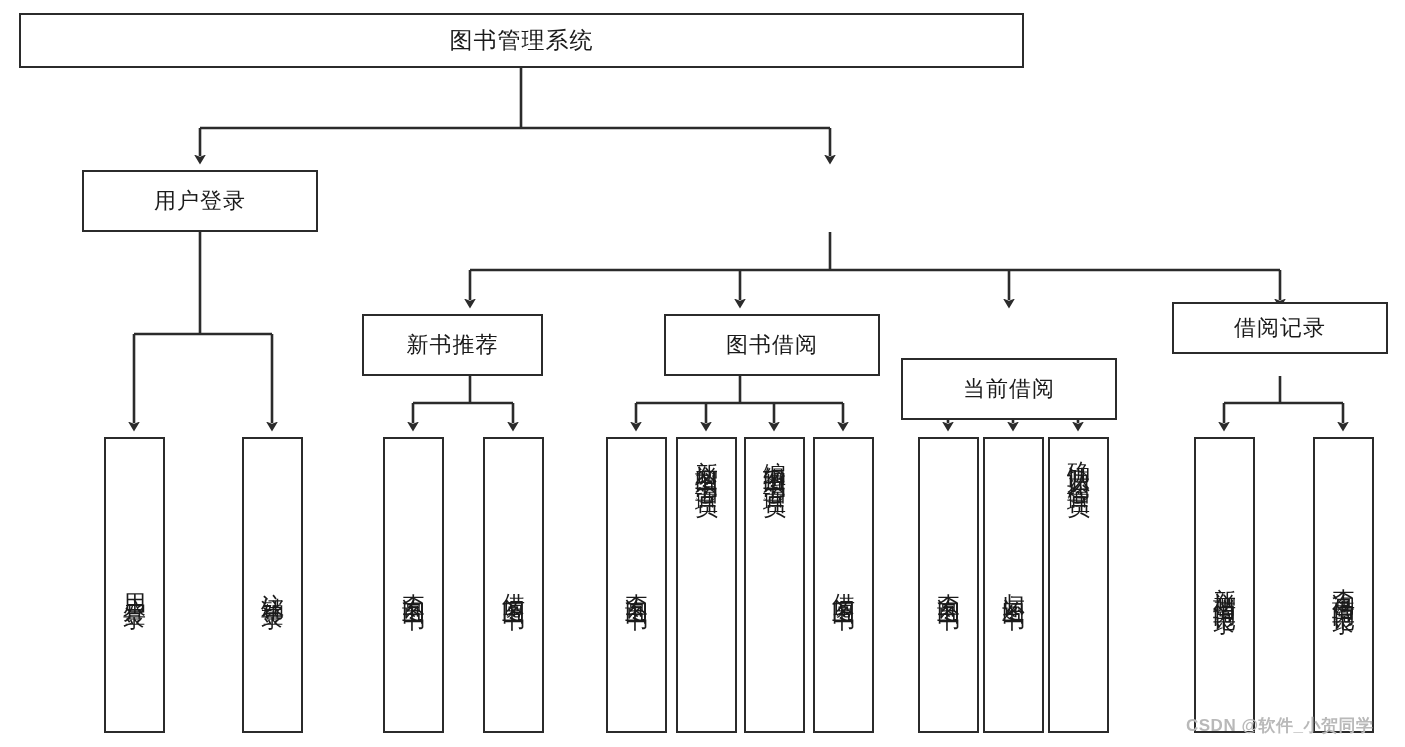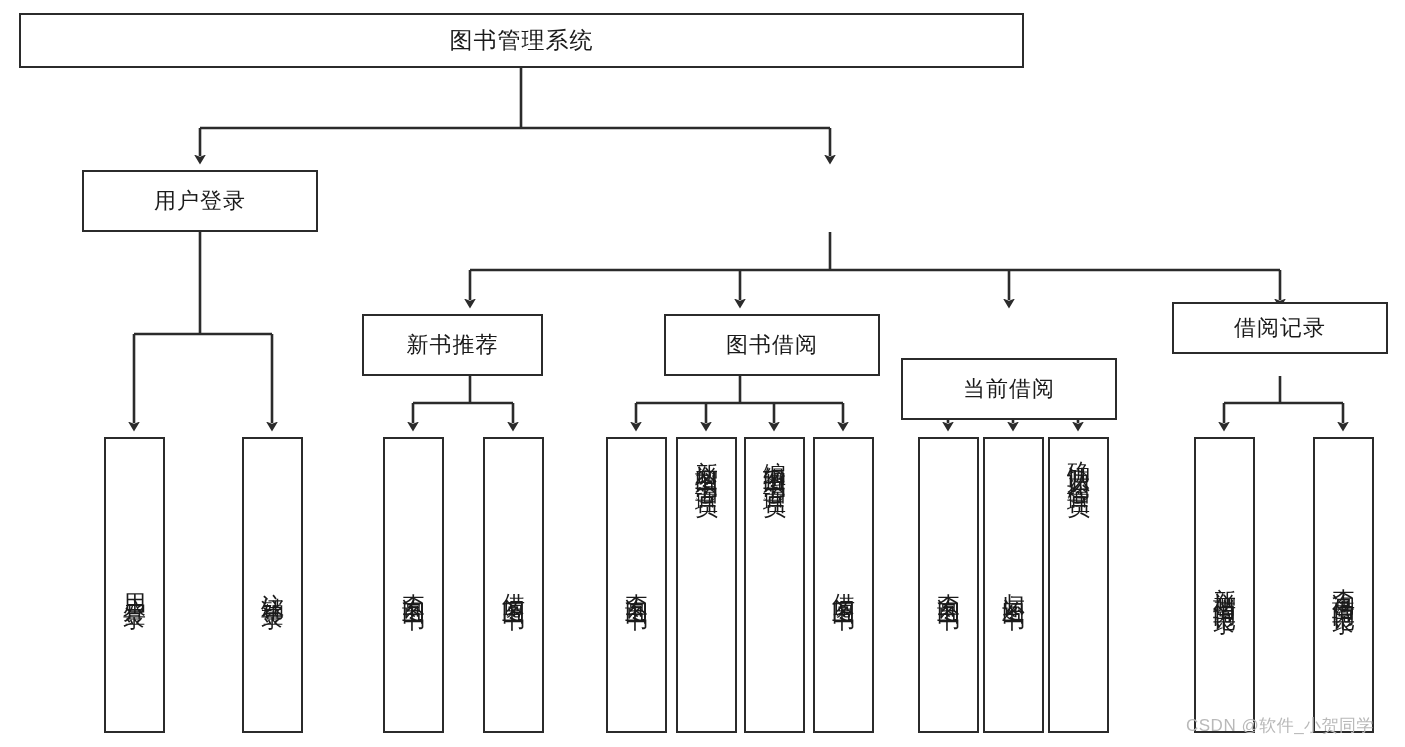--- a/index.html
+++ b/index.html
@@ -64,20 +64,21 @@
     padding-top: 0;
   }
   .watermark {
     position: absolute;
     left: 1186px;
     top: 714px;
     font-size: 17px;
     color: #b9b9b9;
     white-space: nowrap;
     letter-spacing: 0.5px;
+    font-weight: bold;
   }
 </style>
 </head>
 <body>
 
 <div id="canvas">
 
   <svg class="wires" viewBox="0 0 1405 747">
     <defs>
       <marker id="arrow" markerWidth="10" markerHeight="12" refX="1.5" refY="6" orient="auto" markerUnits="userSpaceOnUse">

